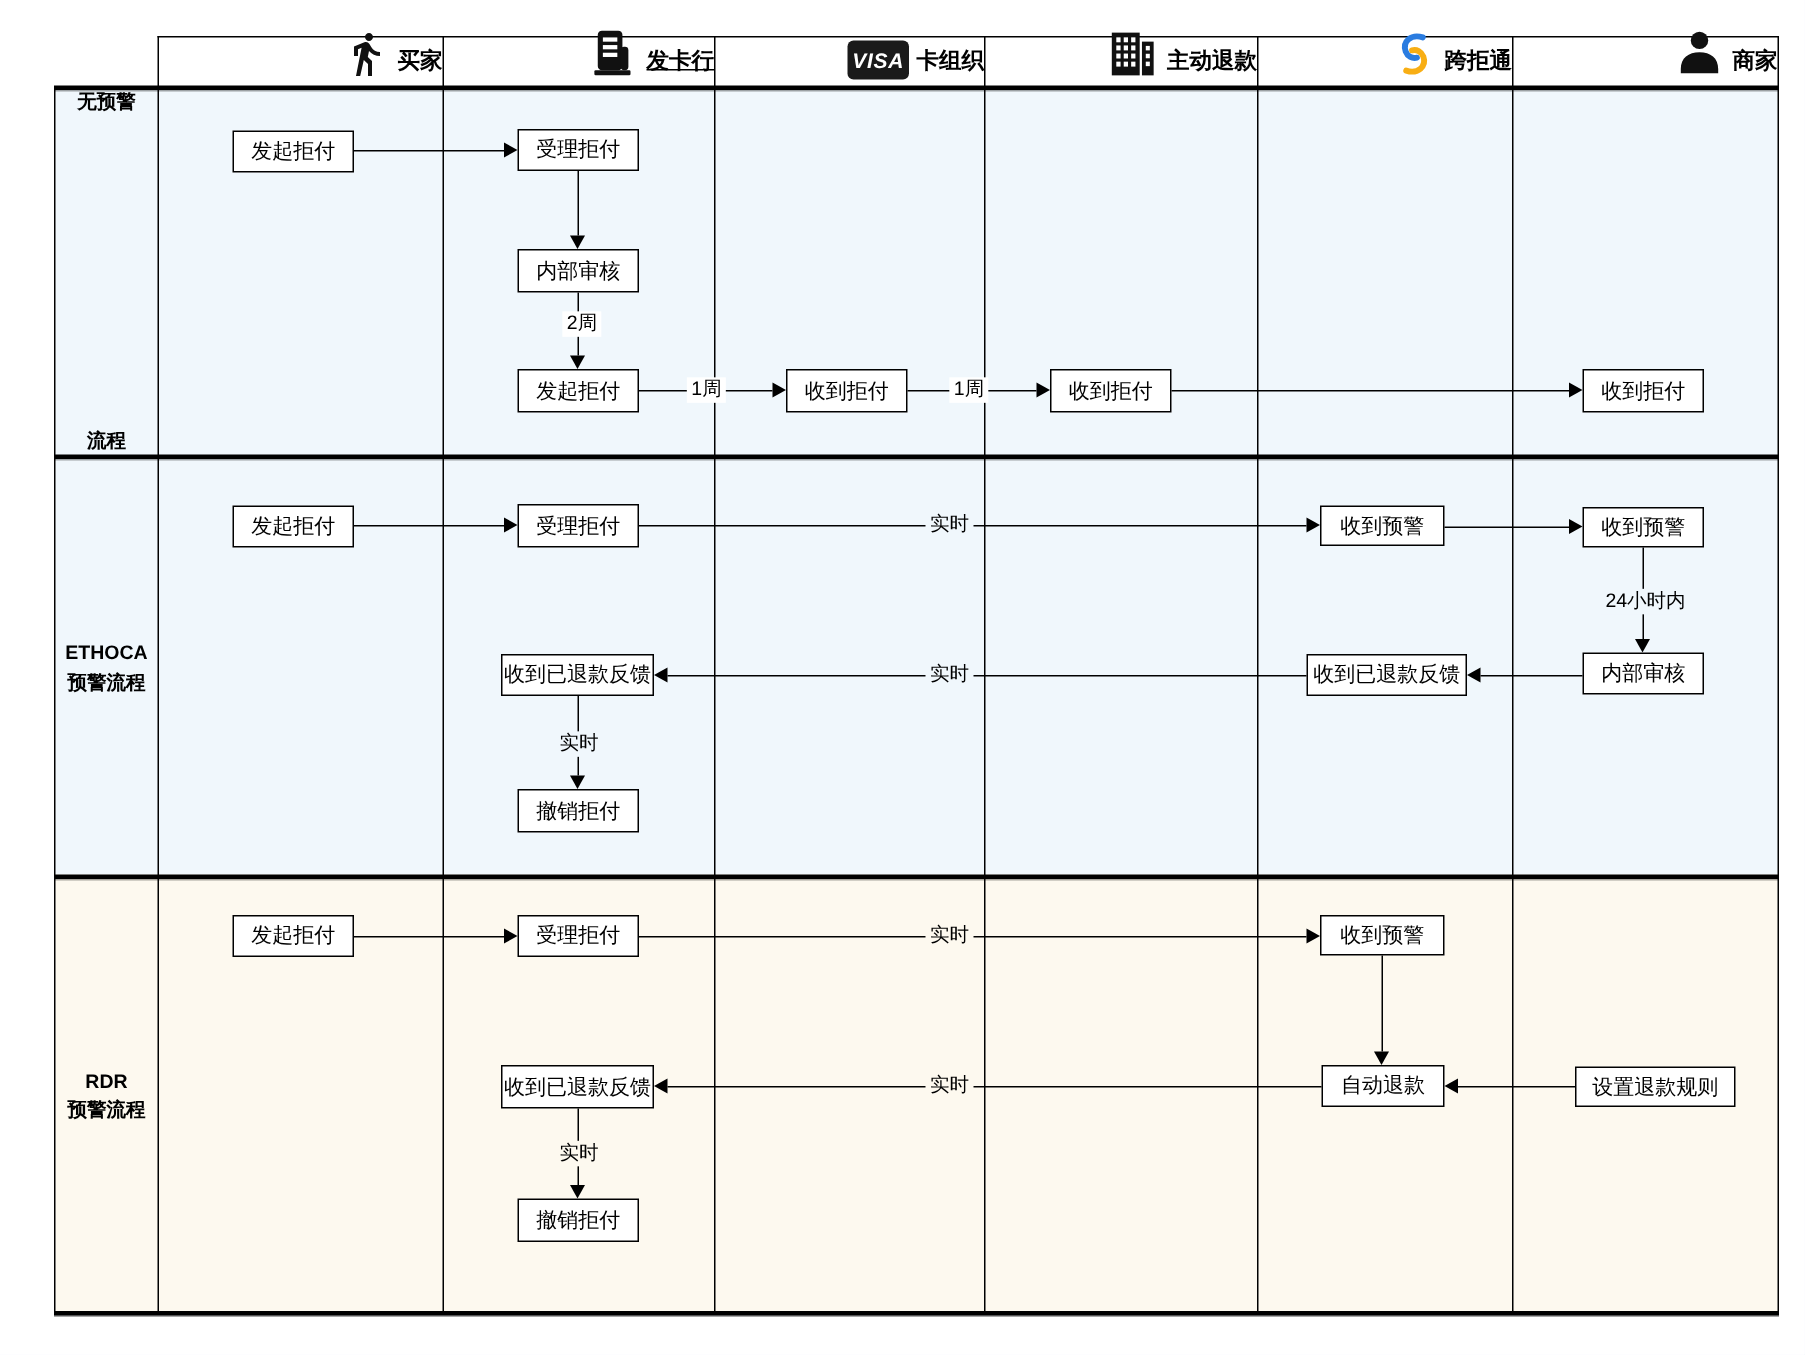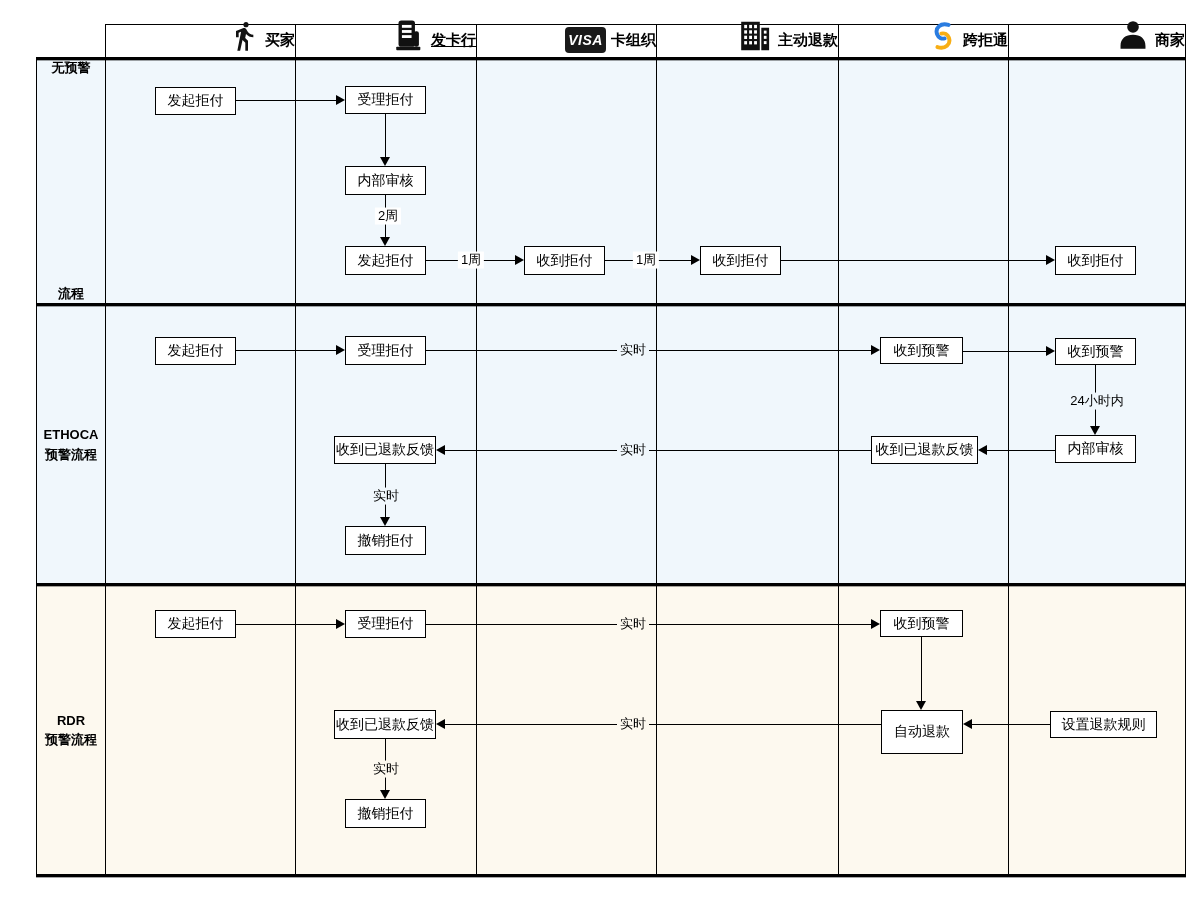--- a/index.html
+++ b/index.html
@@ -195,21 +195,21 @@
   <div class="hl" style="left:445px;top:450px;width:426px;"></div>
   <div class="al" style="left:436px;top:445px;"></div>
   <span class="edge-label elb-2" style="left:633px;top:450px;">实时</span>
   <div class="vl" style="left:385px;top:464px;height:53px;"></div>
   <div class="ad" style="left:380px;top:517px;"></div>
   <span class="edge-label elb-2" style="left:386px;top:496px;">实时</span>
 
   <div class="node" style="left:155px;top:610px;width:81px;height:28px;">发起拒付</div>
   <div class="node" style="left:345px;top:610px;width:81px;height:28px;">受理拒付</div>
   <div class="node" style="left:880px;top:610px;width:83px;height:27px;">收到预警</div>
-  <div class="node" style="left:881px;top:710px;width:82px;height:44px;">自动退款</div>
+  <div class="node" style="left:881px;top:710px;width:82px;height:28px;">自动退款</div>
   <div class="node" style="left:1050px;top:711px;width:107px;height:27px;">设置退款规则</div>
   <div class="node" style="left:334px;top:710px;width:102px;height:29px;">收到已退款反馈</div>
   <div class="node" style="left:345px;top:799px;width:81px;height:29px;">撤销拒付</div>
 
   <div class="hl" style="left:236px;top:624px;width:100px;"></div>
   <div class="ar" style="left:336px;top:619px;"></div>
   <div class="hl" style="left:426px;top:624px;width:445px;"></div>
   <div class="ar" style="left:871px;top:619px;"></div>
   <span class="edge-label elb-3" style="left:633px;top:624px;">实时</span>
   <div class="vl" style="left:921px;top:637px;height:64px;"></div>

